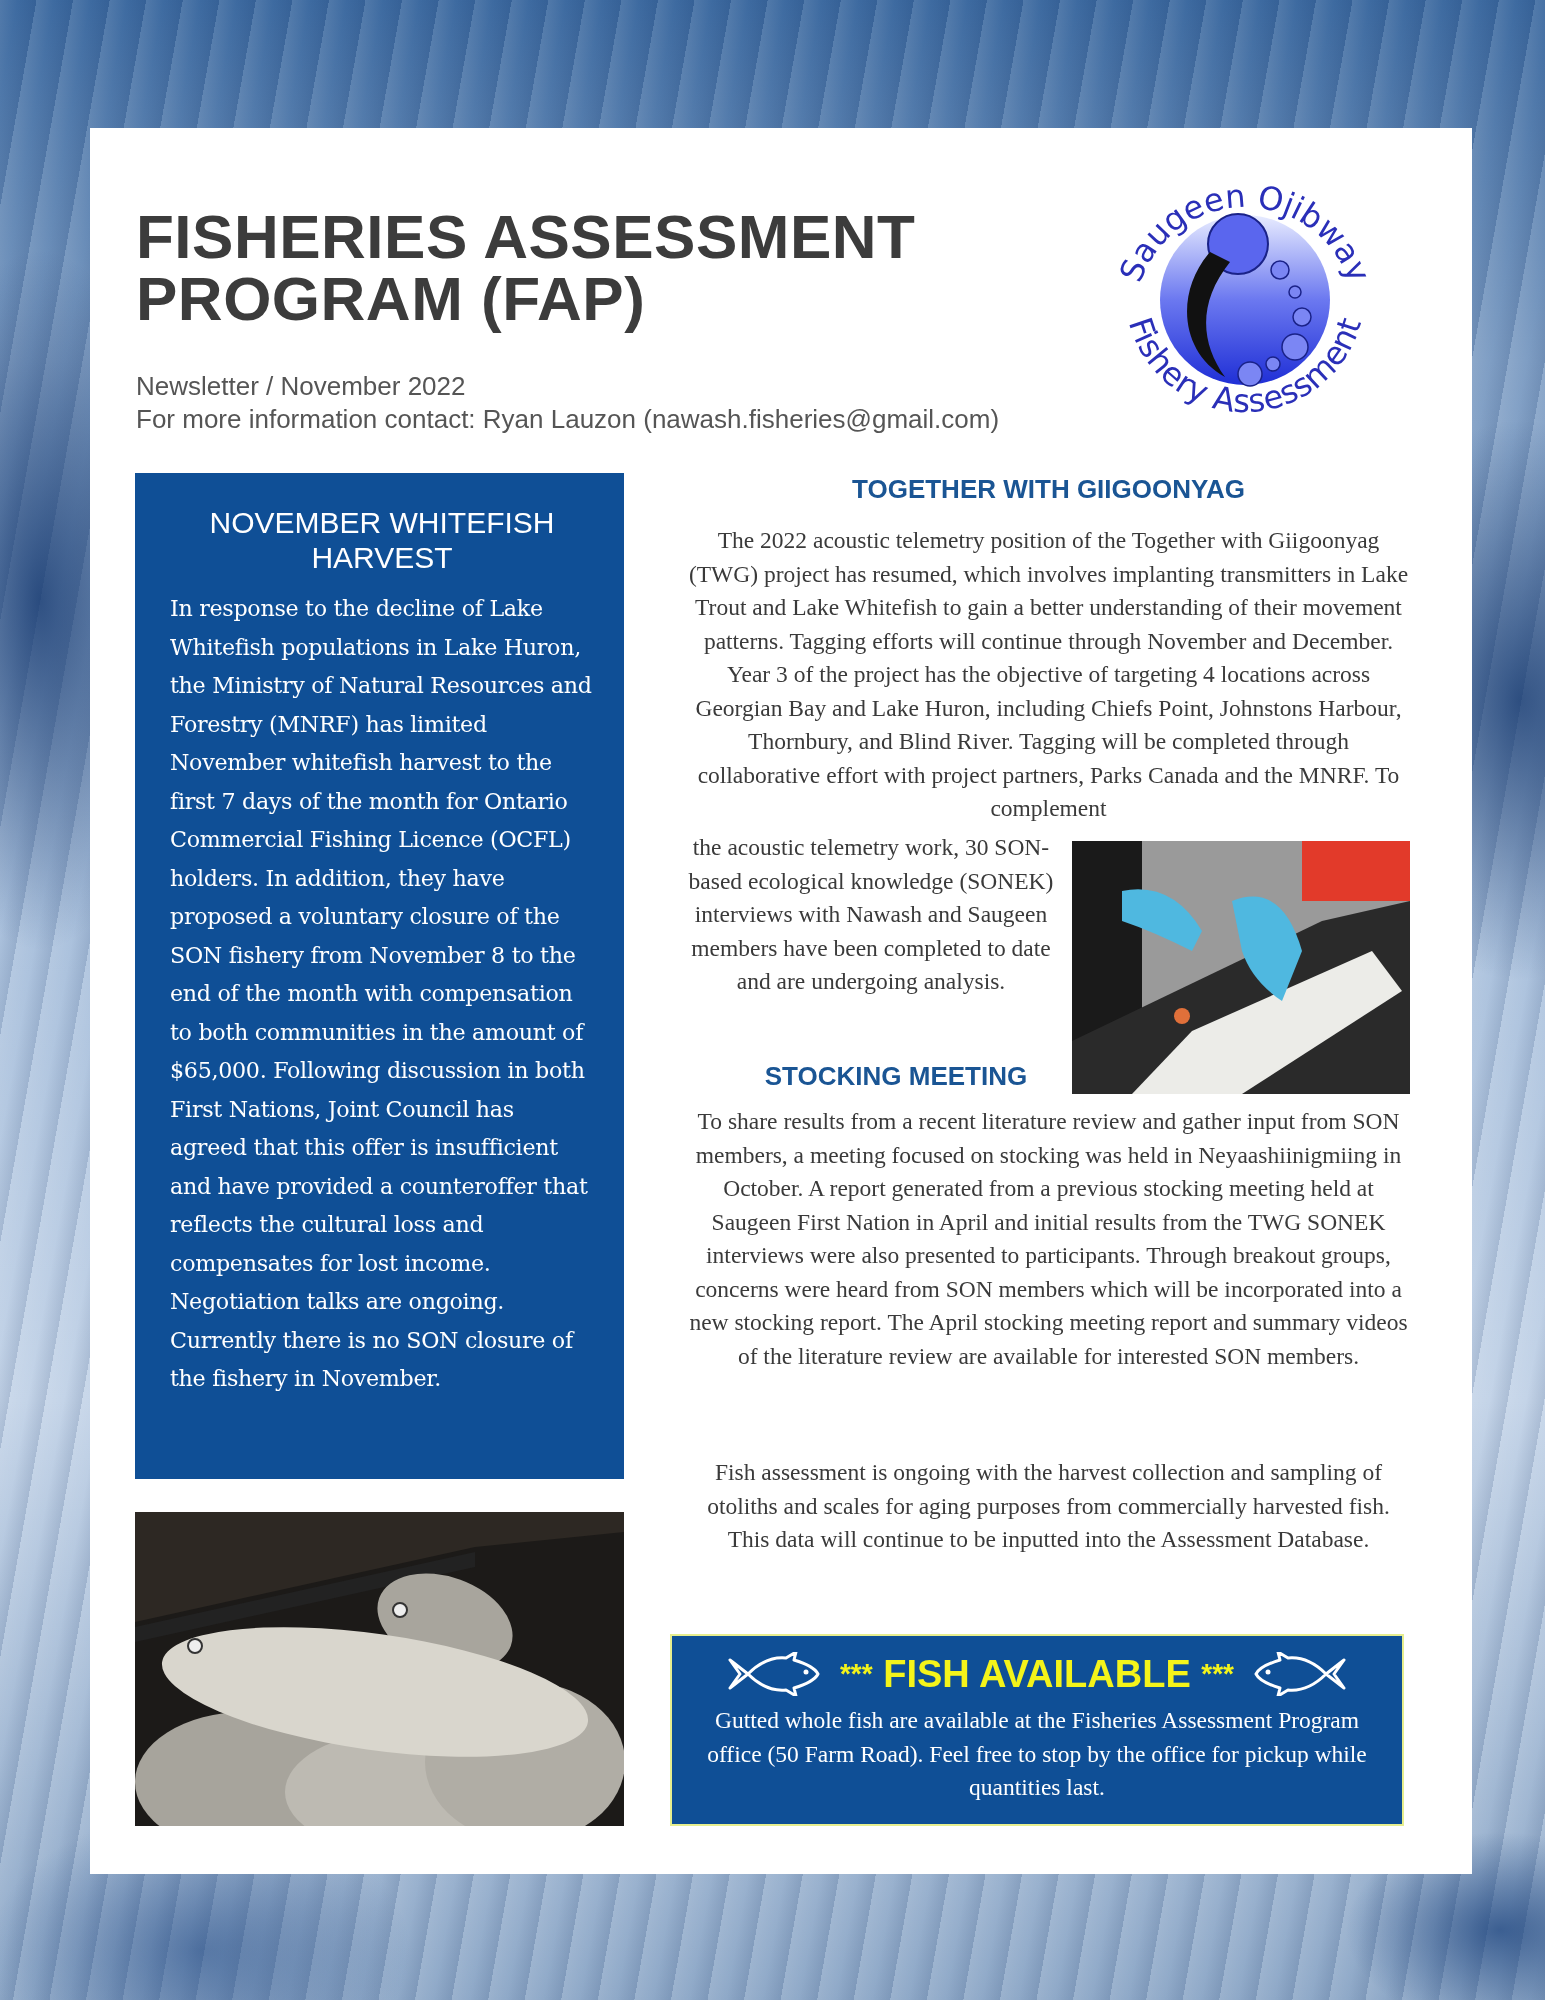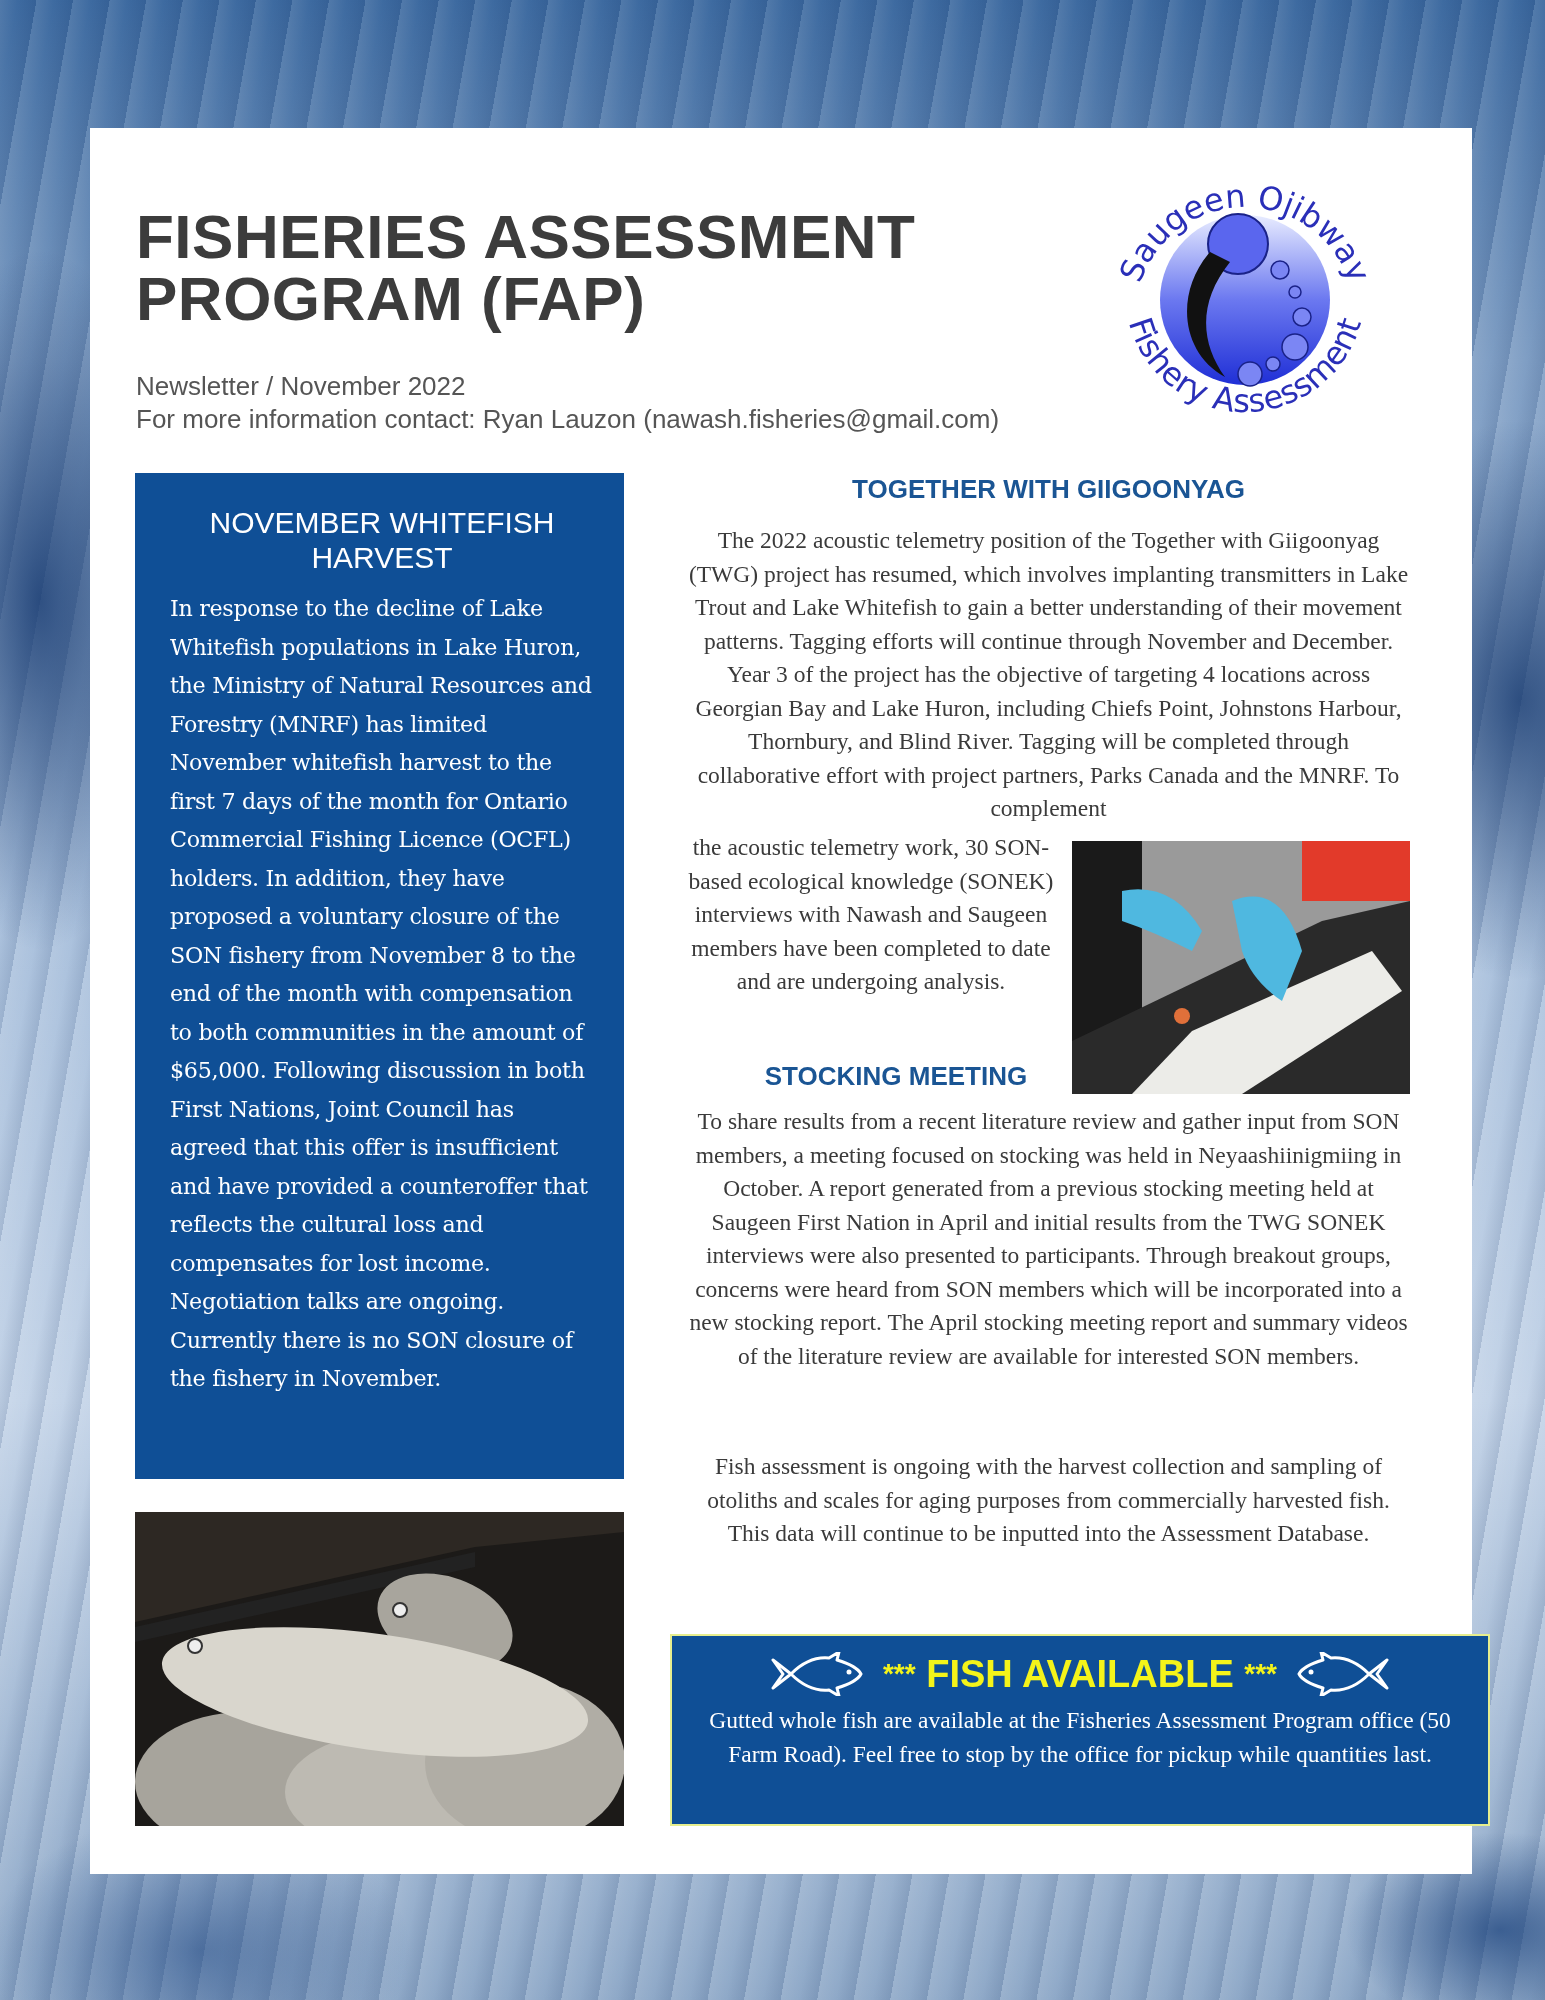--- a/index.html
+++ b/index.html
@@ -52,21 +52,21 @@
 
   .right-col { position:absolute; left:686px; width:725px;text-align:center; }
   .sec-h {
     font-family:"Liberation Sans", sans-serif; font-weight:bold; color:#1a5594;
     font-size:26px; line-height:30px; margin:0;
   }
   .body-text {
     font-family:"Liberation Serif", serif; font-size:23.5px; line-height:33.5px; color:#3a3a3a; margin:0;
   }
   .fish-box {
-    position:absolute; left:670px; top:1634px; width:820px; height:192px;
+    position:absolute; left:670px; top:1634px; width:734px; height:192px;
     background:#0f4f96; border:2px solid #e6ee8e; box-sizing:border-box; text-align:center;
   }
   .fish-head {
     display:flex; align-items:center; justify-content:center; gap:18px; margin-top:16px;
   }
   .fish-head-text {
     font-family:"Liberation Sans", sans-serif; font-weight:bold; color:#f4f41a; font-size:38px; line-height:44px;
   }
   .fish-head-stars { font-size:28px; vertical-align:top; }
   .fish-body {
@@ -159,21 +159,21 @@
 </div>
 
 <div class="right-col" style="top:1061px; width:420px;">
   <h2 class="sec-h">STOCKING MEETING</h2>
 </div>
 <div class="right-col" style="top:1105px;">
   <p class="body-text">To share results from a recent literature review and gather input from SON members, a meeting focused on stocking was held in Neyaashiinigmiing in October. A report generated from a previous stocking meeting held at Saugeen First Nation in April and initial results from the TWG SONEK interviews were also presented to participants. Through breakout groups, concerns were heard from SON members which will be incorporated into a new stocking report. The April stocking meeting report and summary videos of the literature review are available for interested SON members.</p>
 </div>
 
 <div class="right-col" style="top:1436px;">
-  <p class="body-text" style="margin-top:14px;">Fish assessment is ongoing with the harvest collection and sampling of otoliths and scales for aging purposes from commercially harvested fish. This data will continue to be inputted into the Assessment Database.</p>
+  <p class="body-text" style="margin-top:20px;">Fish assessment is ongoing with the harvest collection and sampling of otoliths and scales for aging purposes from commercially harvested fish. This data will continue to be inputted into the Assessment Database.</p>
 </div>
 
 <div class="fish-box">
   <div class="fish-head">
     <svg width="96" height="44" viewBox="0 0 96 44">
       <path d="M4 8 L22 22 L4 36 L14 22 Z M22 22 Q 40 4 60 6 L 70 0 L 68 8 Q 88 14 92 22 Q 88 30 68 36 L 70 44 L 60 38 Q 40 40 22 22 Z" fill="none" stroke="#fff" stroke-width="3" stroke-linejoin="round"></path>
       <circle cx="80" cy="20" r="2.5" fill="#fff"></circle>
     </svg>
     <span class="fish-head-text">
       <span class="fish-head-stars">***</span>

